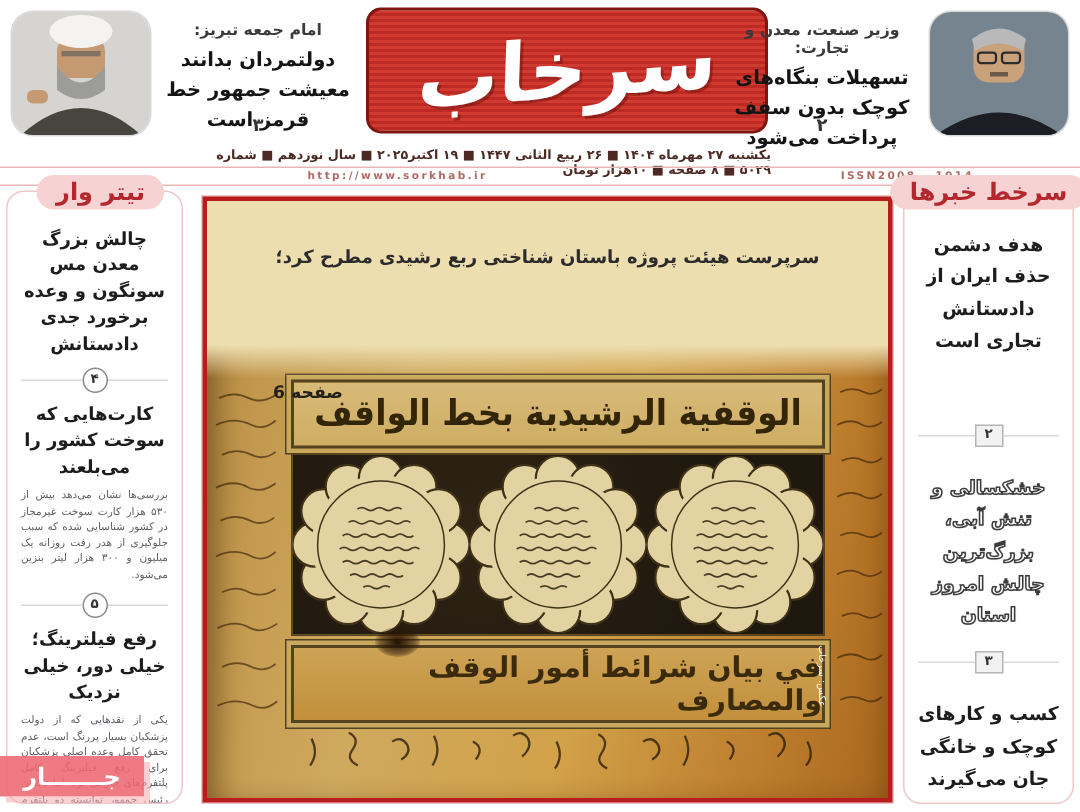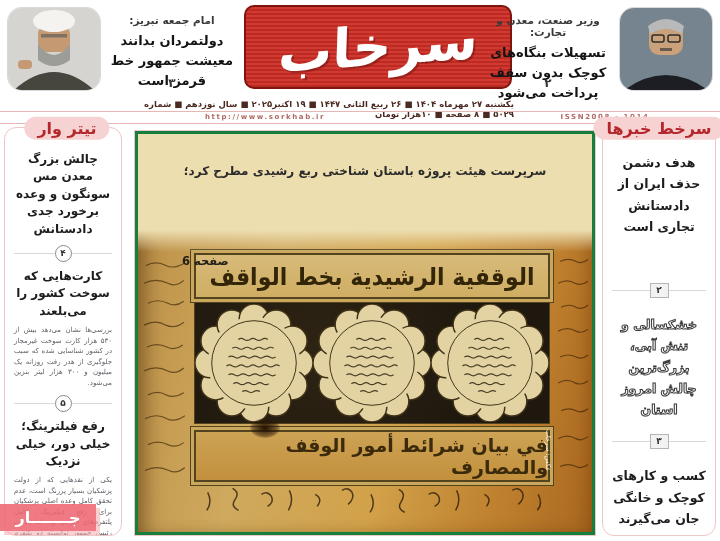--- a/index.html
+++ b/index.html
@@ -61,21 +61,21 @@
   .badge-circle{width:15px;height:15px;border-radius:50%;border:1px solid #8a8a8a;background:#fff;
     font-size:9px;line-height:15px;color:#333;font-weight:bold;}
   .badge-square{width:17px;height:13px;border:1px solid #b5b5b5;background:#f2f2f2;
     font-size:9px;line-height:13px;color:#333;font-weight:bold;}
   .right-col .col-inner{padding-top:24px;}
   .right-col .news-title{font-size:12.5px;line-height:1.7;}
   .news-title.outline{color:#fff;-webkit-text-stroke:1px #3c3c3c;text-shadow:0 0 1px #4a4a4a;}
   .sp-a{margin-top:46px;} .sp-b{margin-top:16px;} .sp-c{margin-top:14px;}
 
   
-  .center{position:absolute;left:134px;top:130px;width:462px;height:406px;background:#15803d;
+  .center{position:absolute;left:134px;top:130px;width:462px;height:406px;background:#b91c1c;
     border:1px solid #ecc7c7;box-sizing:border-box;padding:3px;}
   .photo{position:relative;width:100%;height:100%;overflow:hidden;
     background:linear-gradient(103deg,#bb8e45 0%,#cfa95e 32%,#d2a24a 58%,#bd7e2d 83%,#a9671f 100%);
     box-shadow:inset 16px 0 20px -10px rgba(70,40,10,.55),inset -12px 0 18px -10px rgba(110,55,10,.5);}
   .overlay{position:absolute;top:0;left:0;right:0;height:118px;z-index:2;
     background:linear-gradient(180deg,#eddeb0 0px,#eddeb0 96px,rgba(237,222,176,0) 118px);}
   .lead-kicker{position:absolute;top:30px;left:0;right:0;text-align:center;z-index:3;
     font-size:12px;font-weight:bold;color:#2b2b2b;}
   .lead-headline{position:absolute;top:55px;left:0;right:0;text-align:center;z-index:3;
     font-size:19.5px;font-weight:bold;color:#121212;cursor:pointer;}

